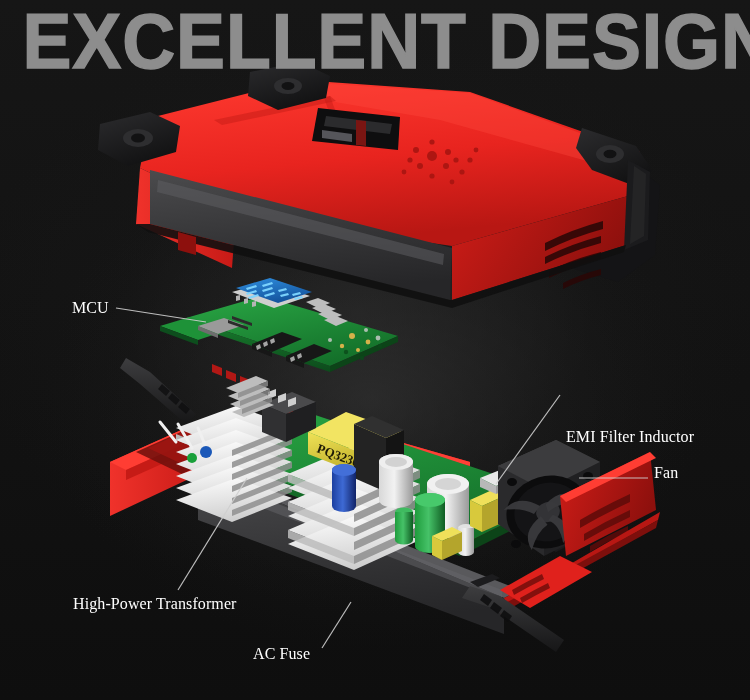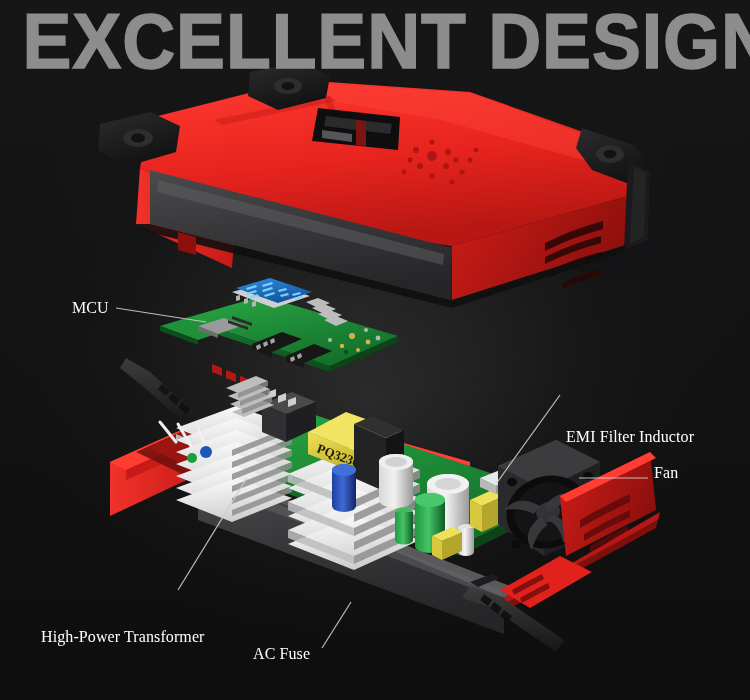--- a/index.html
+++ b/index.html
@@ -60,21 +60,21 @@
     color: #ffffff;
     font-size: 16px;
     font-family: Liberation Serif, serif;
     white-space: nowrap;
     letter-spacing: 0.1px;
     z-index: 30;
   }
   #label-mcu      { left: 72px;  top: 299px; }
   #label-emi      { left: 566px; top: 386px; margin-top: 42px; }
   #label-fan      { left: 654px; top: 464px; }
-  #label-xfmr     { left: 41px;  top: 595px; margin-top: 33px; }
+  #label-xfmr     { left: 73px;  top: 595px; }
   #label-fuse     { left: 253px; top: 645px; }
 </style>
 </head>
 <body>
 
 <div id="stage">
 
   <div id="bg-vignette"></div>
 
   <svg id="artwork" viewBox="0 0 750 700" xmlns="http://www.w3.org/2000/svg">

